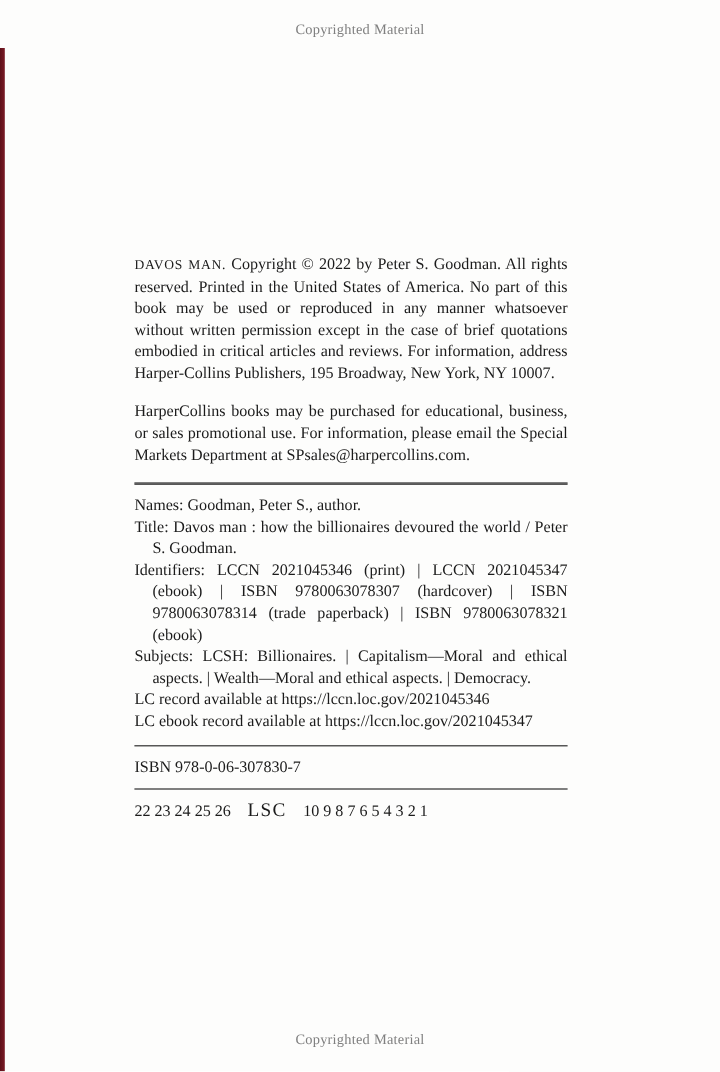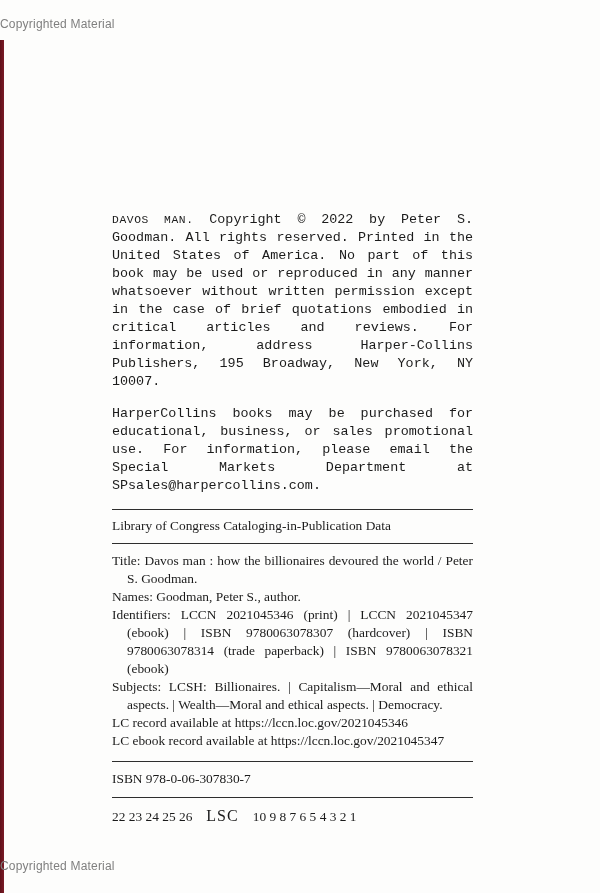--- a/index.html
+++ b/index.html
@@ -17,36 +17,37 @@
     left: 0;
     top: 40px;
     bottom: 0;
     width: 4px;
     background: linear-gradient(to right, #5f1019, #7a1b26);
   }
   .watermark {
     position: absolute;
     left: 0;
     width: 100%;
-    font-family: Liberation Sans, sans-serif;
+    text-align: center;
+    font-family: Liberation Serif, serif;
     font-size: 12px;
     color: #7f7f7f;
     letter-spacing: 0.2px;
   }
   .watermark-top { top: 17px; }
   .watermark-bottom { top: 859px; }
   .content {
     position: absolute;
     left: 112px;
     top: 211px;
     width: 361px;
     font-size: 13.4px;
     line-height: 18px;
   }
-  .para { margin: 0 0 14px 0; font-family: Liberation Mono, monospace; }
+  .para { margin: 0 0 14px 0; }
   .justified { text-align: justify; }
   .smallcaps-lead {
     font-size: 11.3px;
     letter-spacing: 0.6px;
   }
   .edition-line {
     margin: 2px 0 10px 0;
     font-size: 10.8px;
     letter-spacing: 1.3px;
   }
@@ -88,27 +89,26 @@
   <main class="content">
 
     <p class="para justified"><span class="smallcaps-lead">DAVOS MAN.</span><span> Copyright © 2022 by Peter S. Goodman. All rights reserved. Printed in the United States of America. No part of this book may be used or reproduced in any manner whatsoever without written permission except in the case of brief quotations embodied in critical articles and reviews. For information, address Harper-Collins Publishers, 195 Broadway, New York, NY 10007.</span></p>
 
     <p class="para justified">HarperCollins books may be purchased for educational, business, or sales promotional use. For information, please email the Special Markets Department at SPsales@harpercollins.com.</p>
 
 
 
     <hr class="rule">
 
-    <p class="cip-heading">Library of Congress Cataloging-in-Publication Data</p>
 
     <hr class="rule">
 
     <div class="cip-block">
+      <p class="cip-entry">Names: Goodman, Peter S., author.</p>
       <p class="cip-entry">Title: Davos man : how the billionaires devoured the world / Peter S. Goodman.</p>
-      <p class="cip-entry">Names: Goodman, Peter S., author.</p>
       <p class="cip-entry">Identifiers: LCCN 2021045346 (print) | LCCN 2021045347 (ebook) | ISBN 9780063078307 (hardcover) | ISBN 9780063078314 (trade paperback) | ISBN 9780063078321 (ebook)</p>
       <p class="cip-entry">Subjects: LCSH: Billionaires. | Capitalism—Moral and ethical aspects. | Wealth—Moral and ethical aspects. | Democracy.</p>
       <p class="cip-entry">LC record available at https://lccn.loc.gov/2021045346</p>
       <p class="cip-entry">LC ebook record available at https://lccn.loc.gov/2021045347</p>
     </div>
 
     <hr class="rule">
 
     <p class="isbn-line">ISBN 978-0-06-307830-7</p>
 

